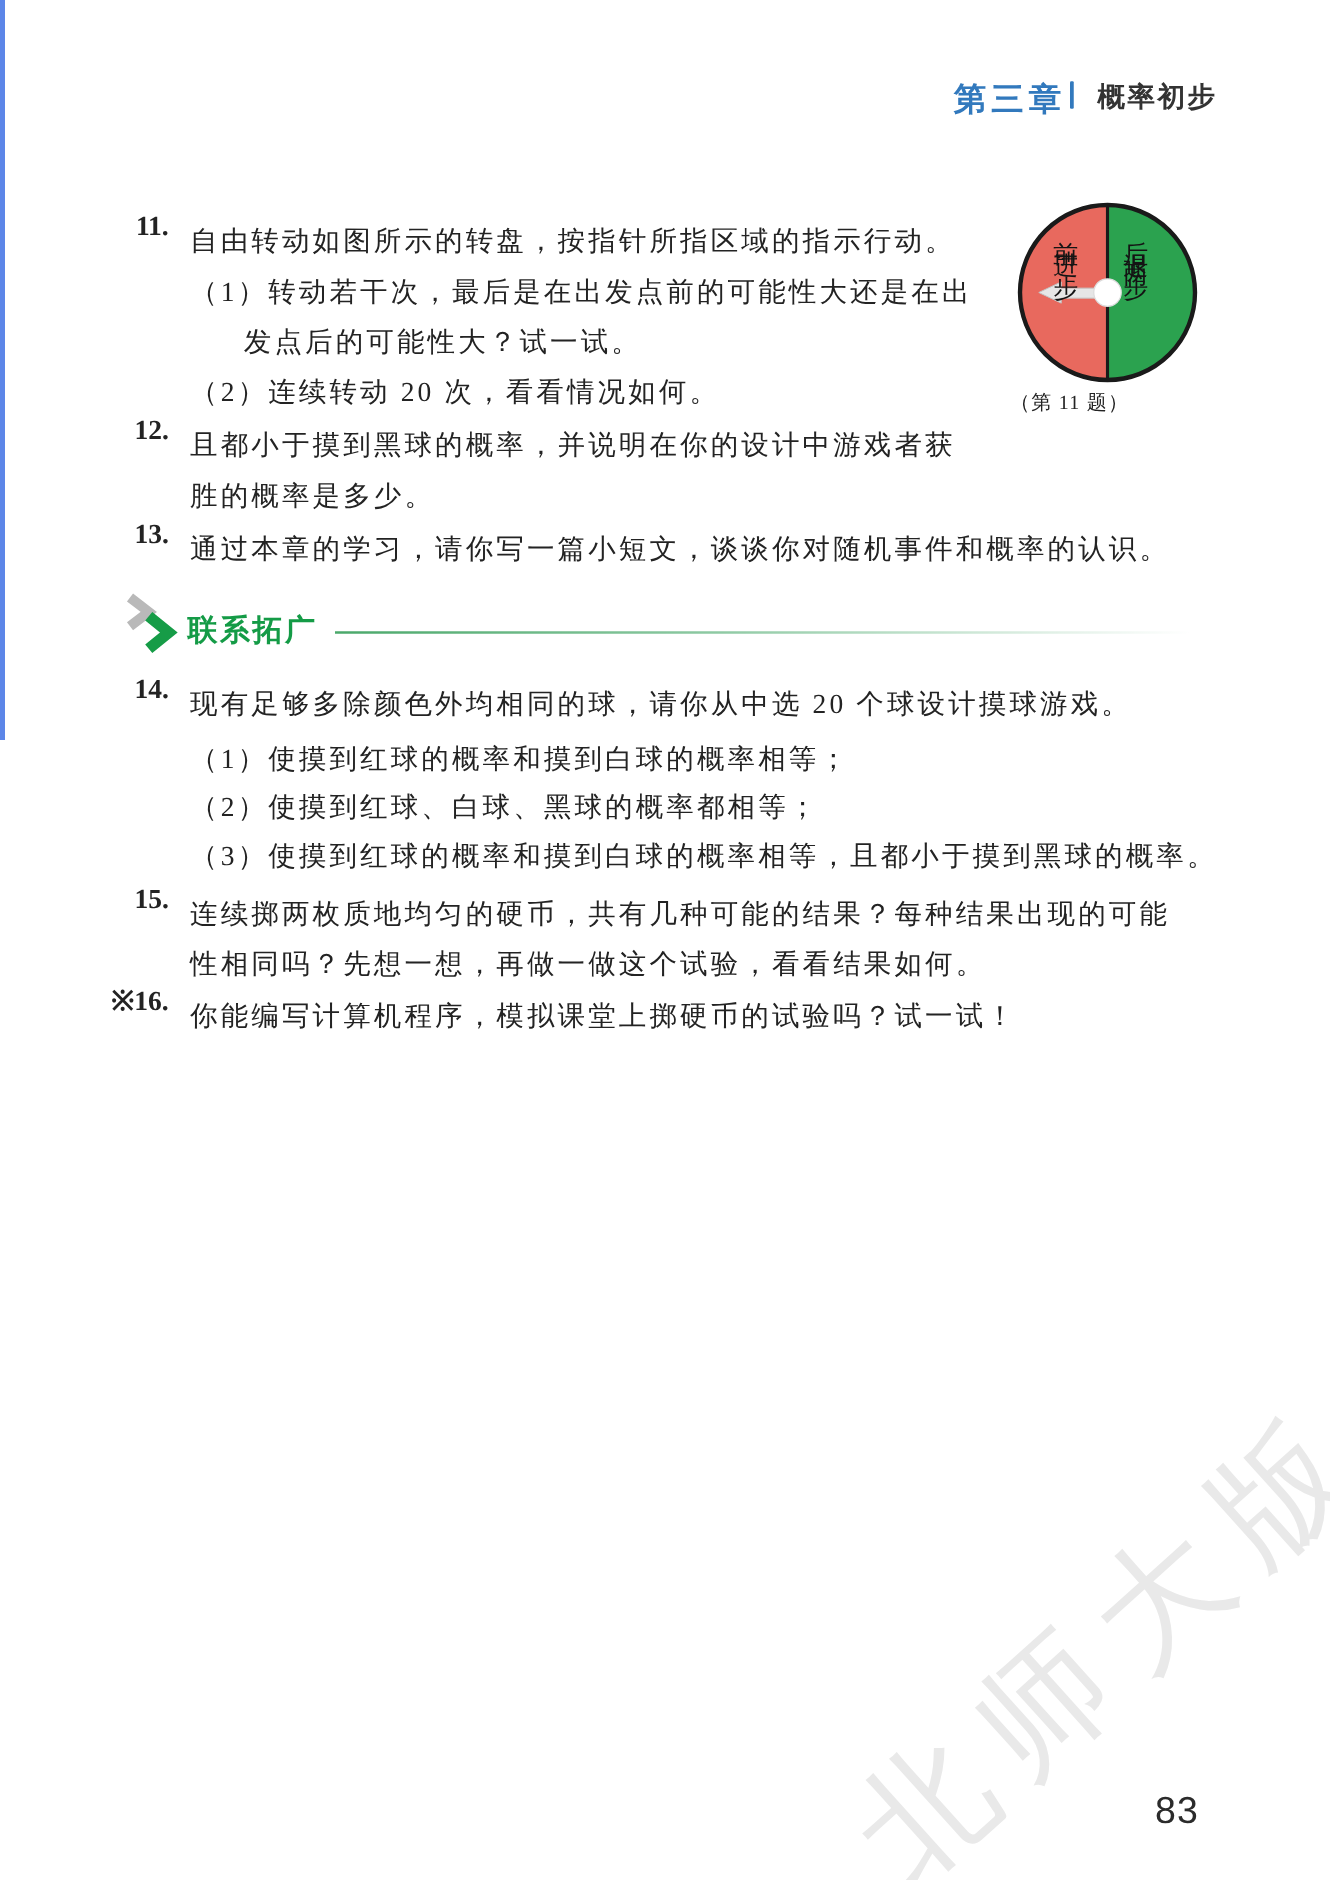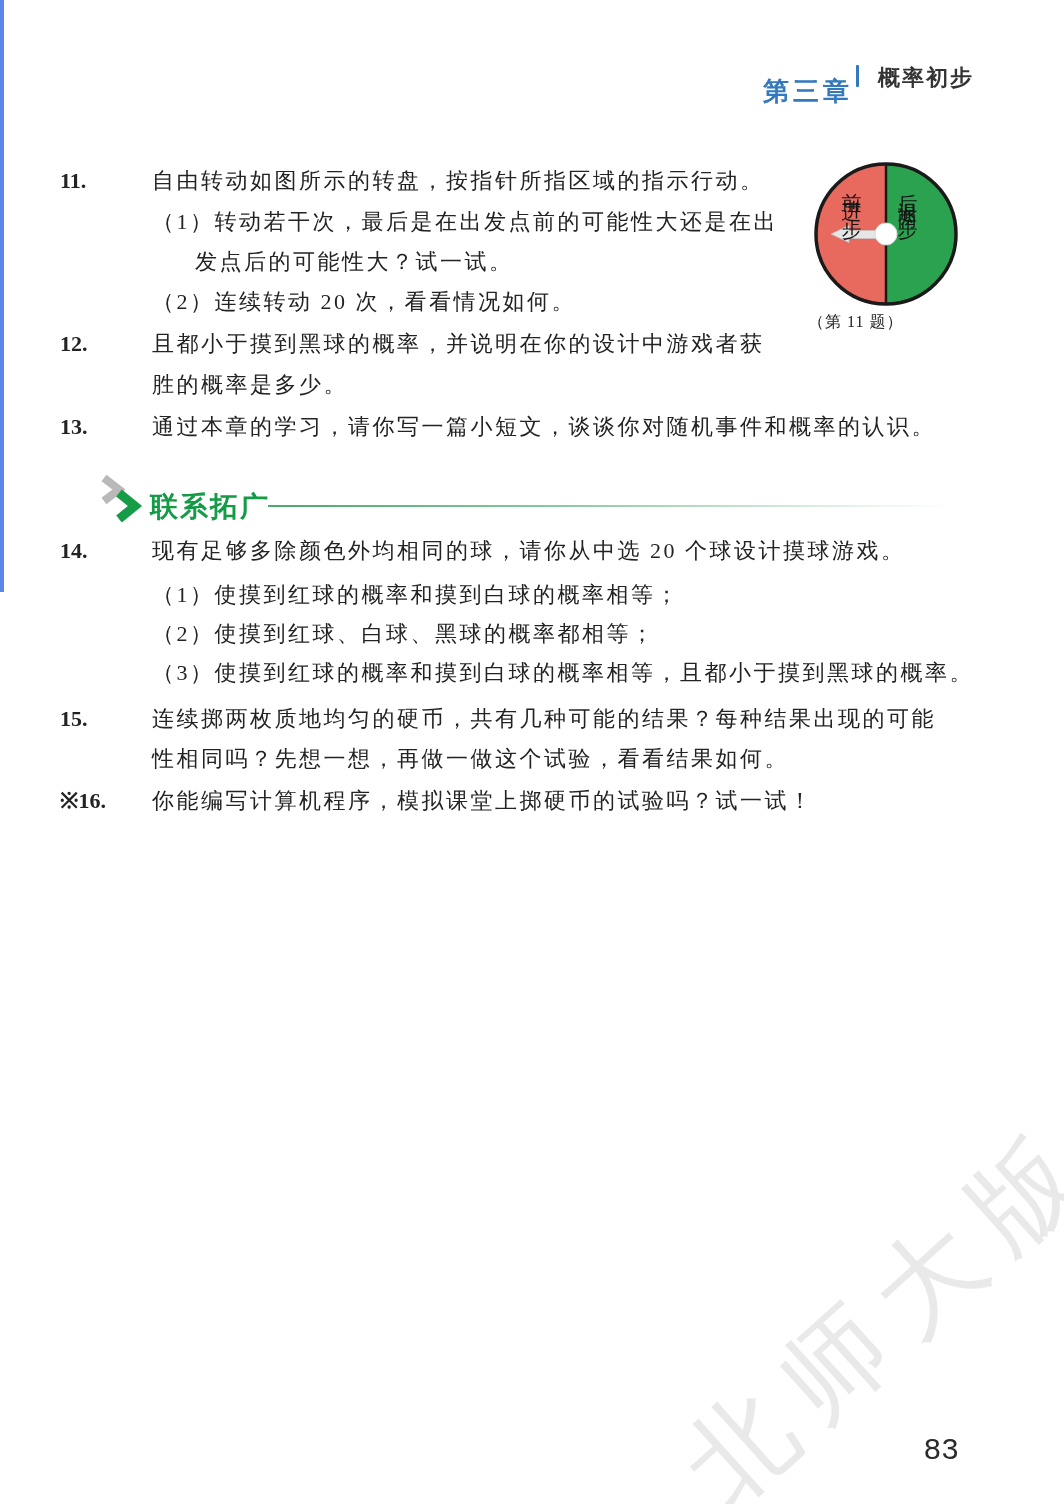--- a/index.html
+++ b/index.html
@@ -12,21 +12,21 @@
     color:#232323;
   }
   
   .left-bar{
     position:absolute;left:0;top:0;width:4px;height:592px;
     background:#5c86e8;
   }
   
   .header{position:absolute;top:58px;left:0;width:100%;height:36px;}
   .header .chapter{
-    position:absolute;left:763px;top:16px;
+    position:absolute;left:763px;top:4px;
     font-family:Liberation Sans, sans-serif;
     font-weight:bold;font-size:26px;letter-spacing:4px;color:#3279bd;
     white-space:nowrap;
   }
   .header .hdr-divider{
     position:absolute;left:856px;top:7px;width:3px;height:22px;
     background:#3279bd;border-radius:1px;
   }
   .header .booktitle{
     position:absolute;left:878px;top:5px;
@@ -34,45 +34,45 @@
     font-weight:bold;font-size:22px;letter-spacing:2px;color:#333;
     white-space:nowrap;
   }
   
   .line{
     position:absolute;left:0;width:1000px;
     font-size:22px;letter-spacing:2.5px;line-height:30px;
     white-space:nowrap;color:#232323;
   }
   .line .num{
-    position:absolute;left:60px;width:75px;
+    position:absolute;left:60px;width:75px;text-align:right;
     font-weight:bold;letter-spacing:0;
   }
-  .line .txt{position:absolute;left:152px;}
+  .line .txt{position:absolute;left:152px;margin-top:12px;}
   .line .txt.indent2{left:195px;}
   
   .spinner{position:absolute;left:813px;top:161px;width:146px;height:146px;}
   .spinner-label{
     position:absolute;top:16px;height:118px;
     writing-mode:vertical-rl;text-orientation:upright;
     font-size:20px;letter-spacing:9px;line-height:22px;color:#141414;
   }
   .spinner-label.left{left:28px;}
   .spinner-label.right{left:84px;}
   .fig-caption{
     position:absolute;left:808px;top:312px;width:160px;text-align:left;
     font-size:16px;letter-spacing:1px;color:#232323;white-space:nowrap;
   }
   
   .section-banner{position:absolute;left:0;top:472px;width:1000px;height:50px;}
   .section-banner .chevrons{position:absolute;left:98px;top:2px;}
   .section-banner .sec-title{
     position:absolute;left:150px;top:16px;
     font-family:"Liberation Sans", sans-serif;
-    font-weight:bold;font-size:28px;letter-spacing:2px;color:#149b46;
+    font-weight:bold;font-size:24px;letter-spacing:2px;color:#149b46;
     white-space:nowrap;
   }
   .section-banner .sec-rule{
     position:absolute;left:268px;top:33px;width:684px;height:2px;
     background:linear-gradient(to right,#4aa86a 0%,#8fcaa4 45%,rgba(175,216,189,0.35) 85%,rgba(175,216,189,0) 100%);
   }
   
   .page-number{
     position:absolute;left:924px;top:1432px;width:60px;
     font-family:"Liberation Sans", sans-serif;

